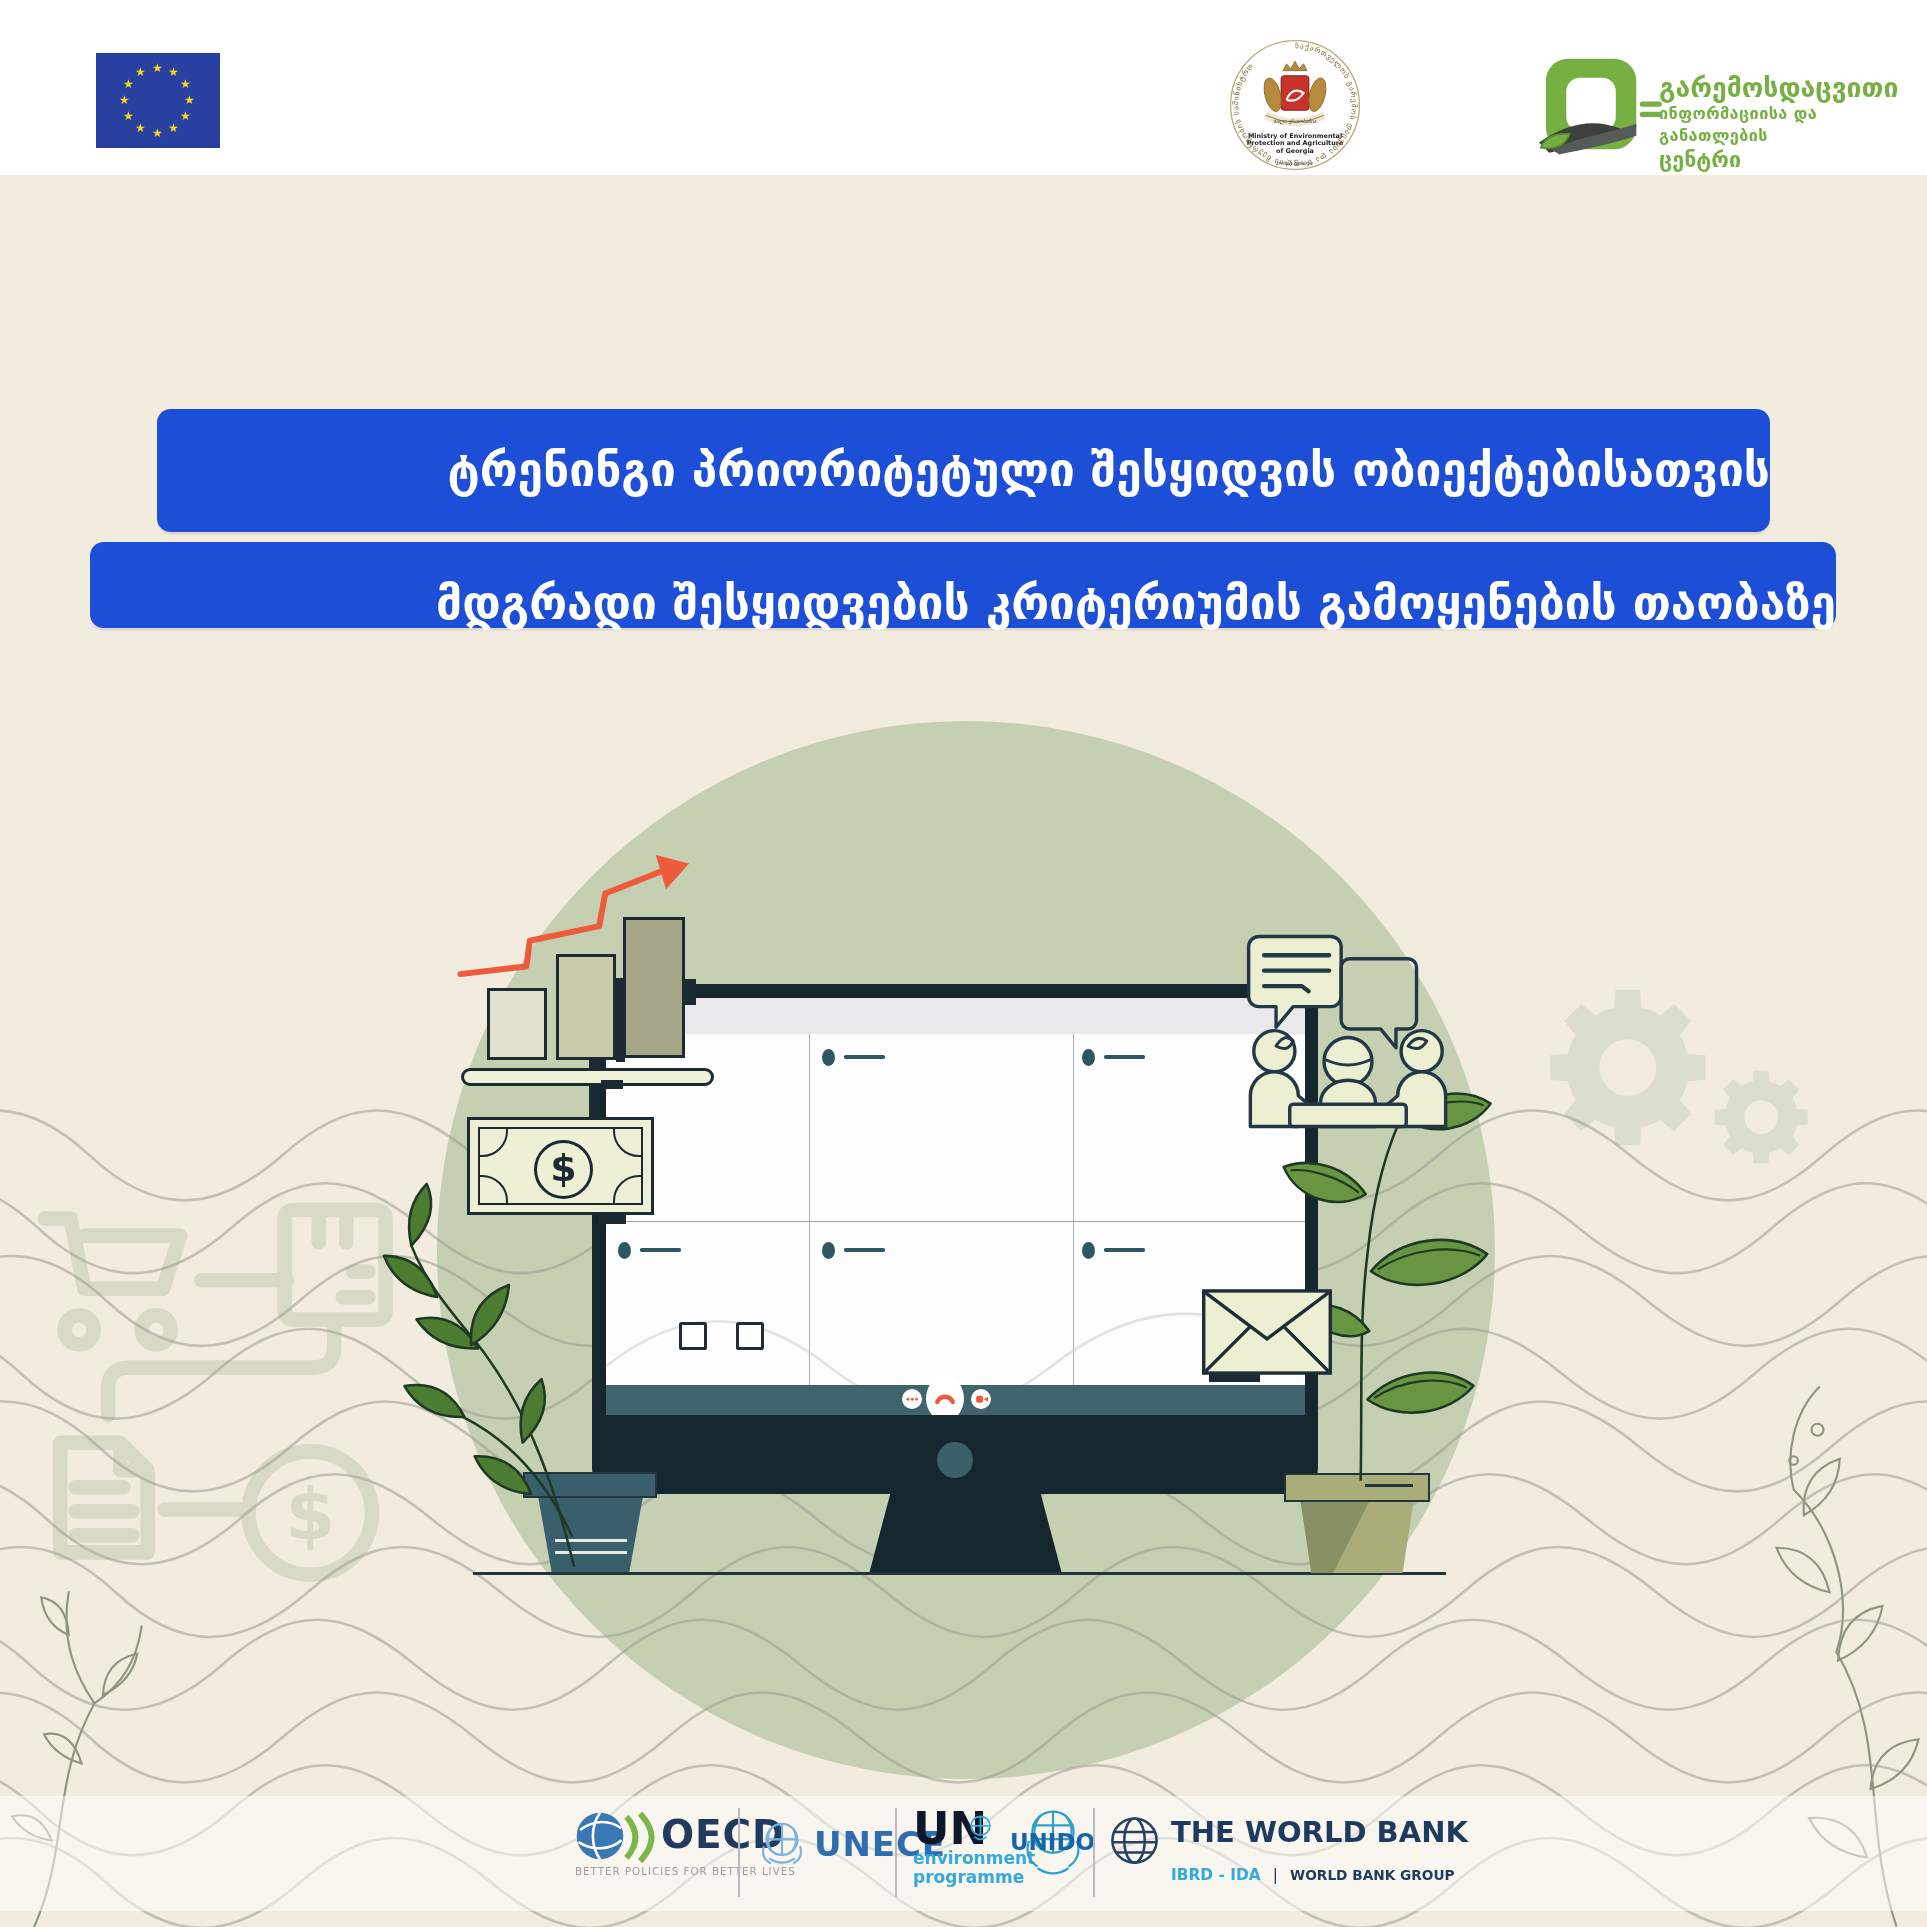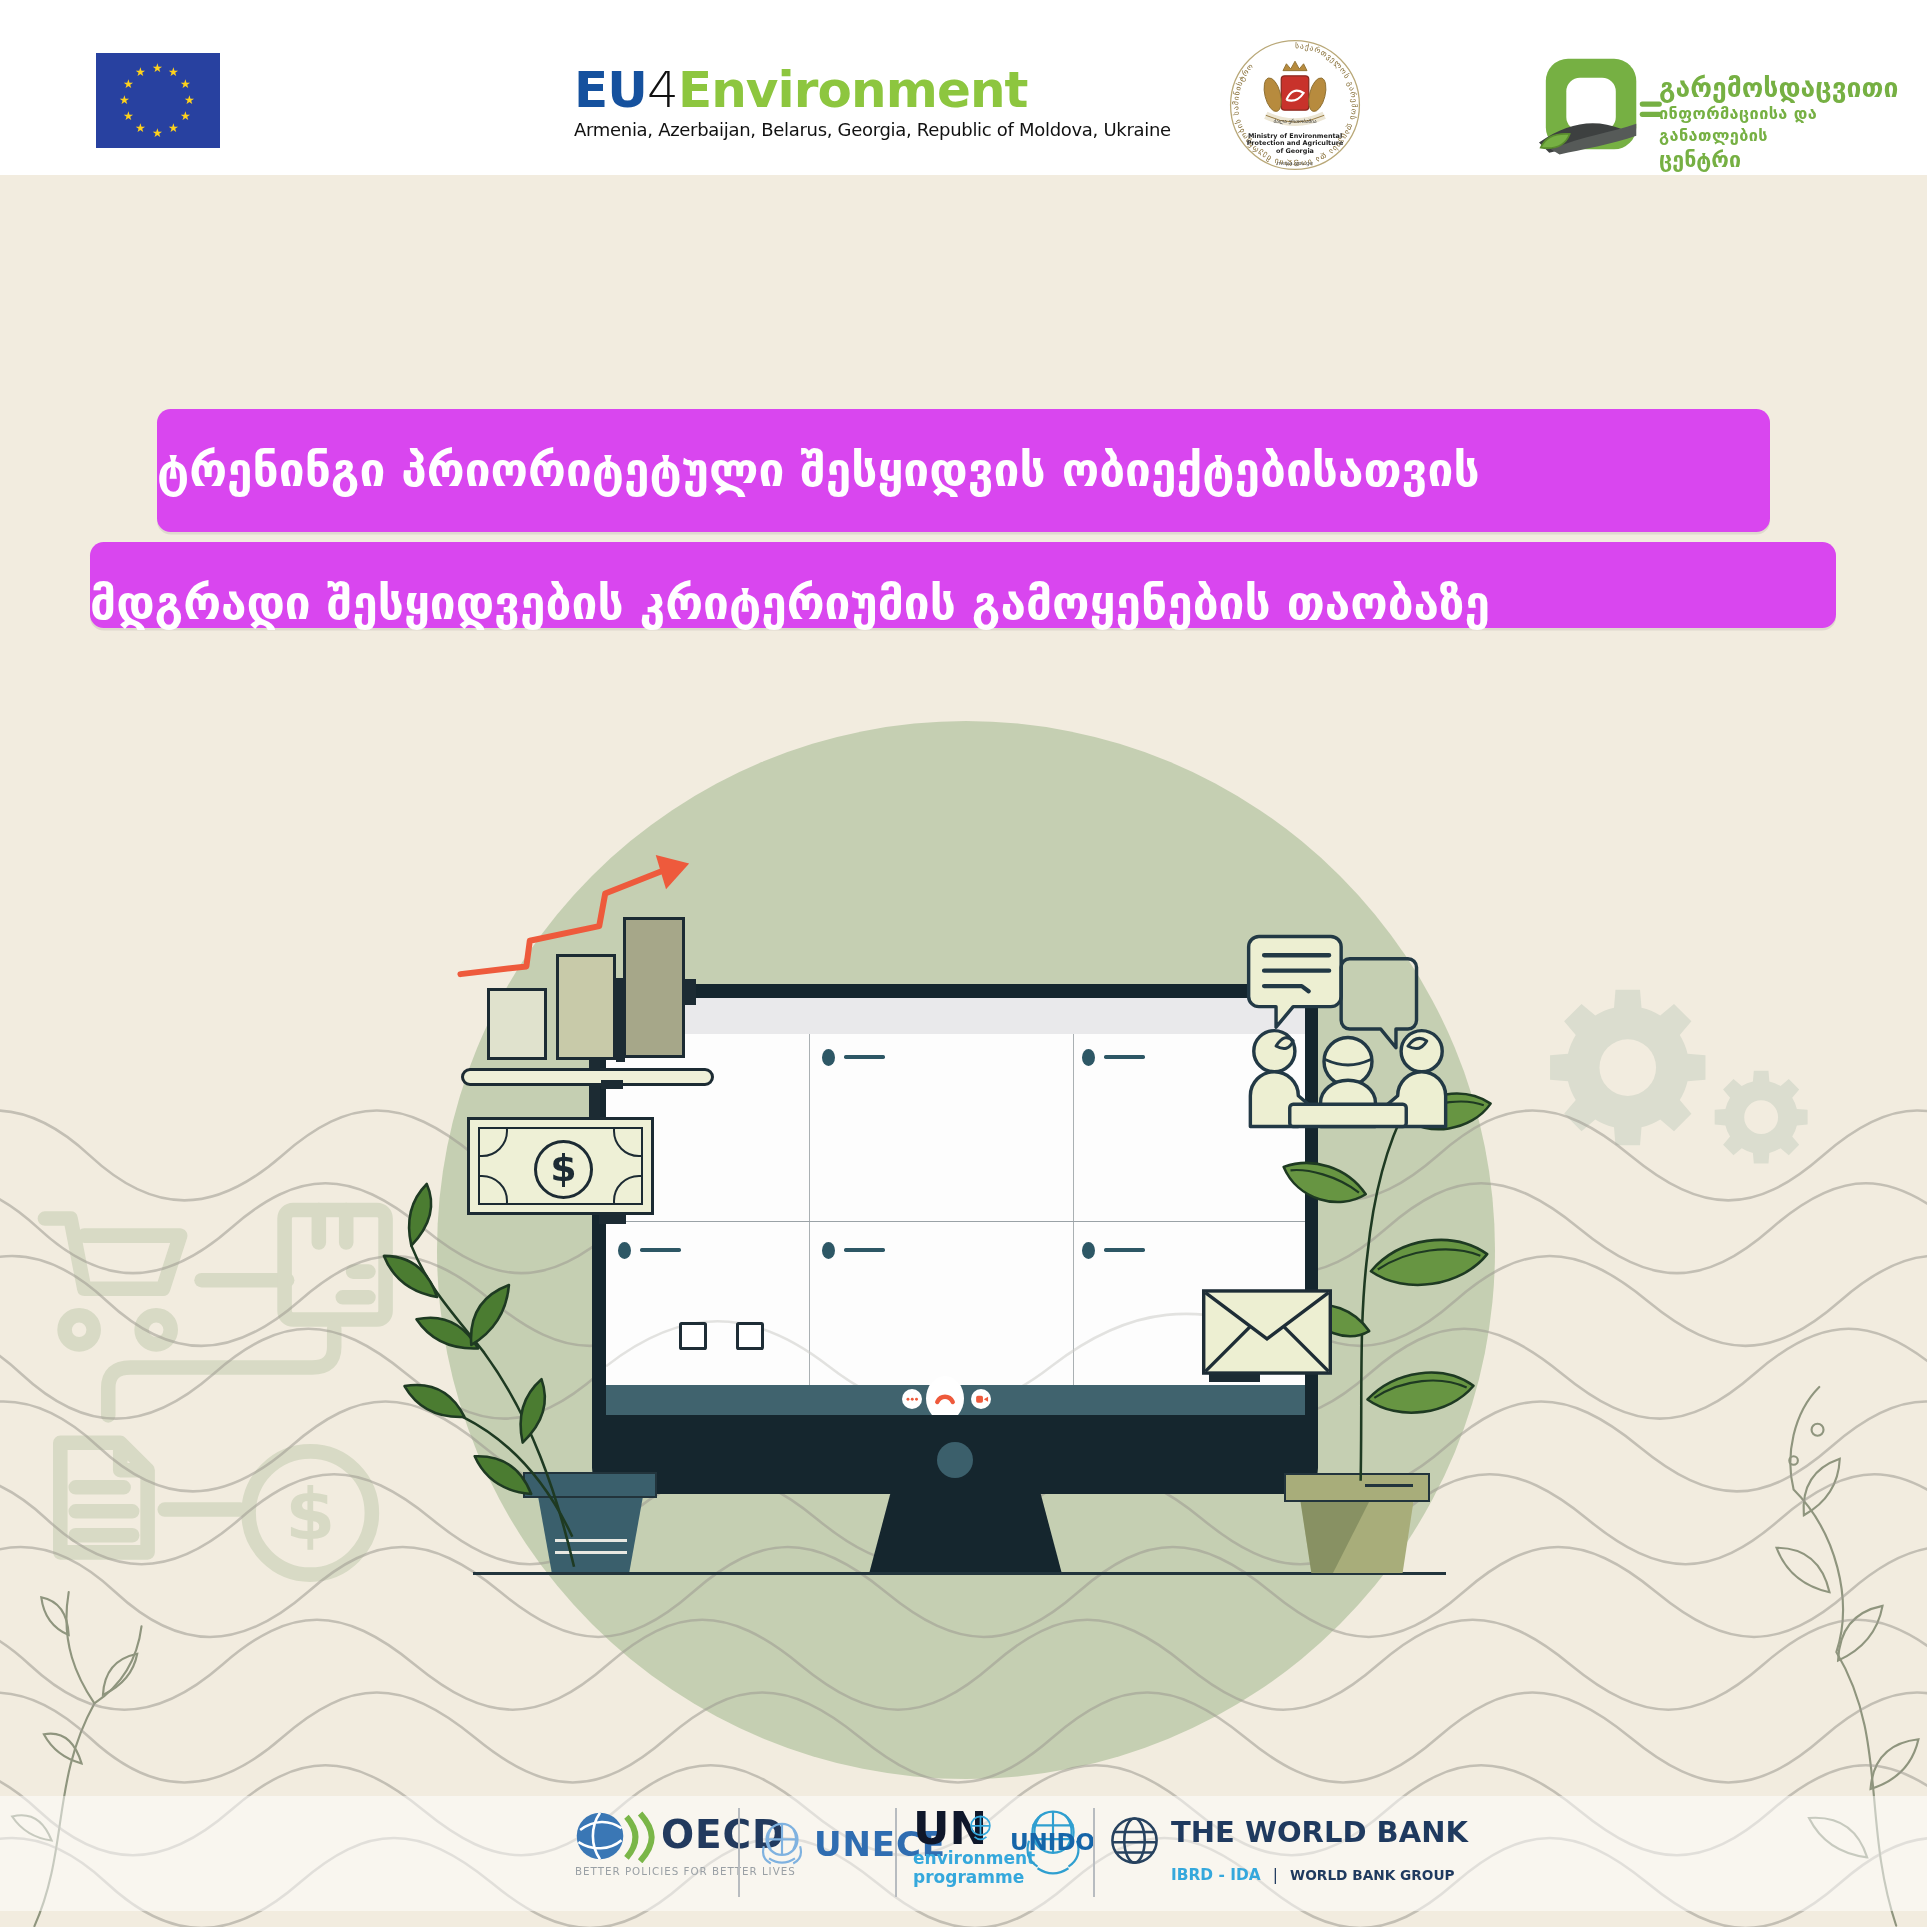--- a/index.html
+++ b/index.html
@@ -18,21 +18,21 @@
   .eu4 .big .eu{color:#15519e;}
   .eu4 .big .four{color:#111;font-weight:300;}
   .eu4 .big .env{color:#8dc63f;}
   .eu4 .sub{font-size:18px;color:#111;margin-top:3.4px;letter-spacing:-0.3px;}
   .eiec{left:1539px;top:57px;}
   .eiec-text{left:1659px;top:72px;color:#76b043;font-weight:700;}
   .eiec-text .l1{font-size:26.5px;line-height:31px;}
   .eiec-text .l2{font-size:16.3px;line-height:22px;letter-spacing:0.4px;}
   .eiec-text .l3{font-size:21.4px;line-height:26px;}
   
-  .banner{background:#d946ef;border-radius:13.7px;color:#ffffff;text-align:left;
+  .banner{background:#1d4ed8;border-radius:13.7px;color:#ffffff;text-align:right;
           font-weight:700;font-size:46px;z-index:55;box-shadow:0 2.6px 0 rgba(0,0,0,0.08);}
   .banner1{left:157px;top:409px;width:1613px;height:123px;line-height:123px;}
   .banner2{left:90px;top:542px;width:1746px;height:86px;line-height:123px;}
   
   .circle{left:437px;top:721px;width:1058px;height:1058px;border-radius:50%;background:#c5cfb2;z-index:5;}
   .waves{z-index:8;}
   .watermark{z-index:3;}
   .monitor{left:592px;top:984px;width:726px;height:510px;background:#15262e;
            border-radius:8.6px 8.6px 26px 26px;z-index:12;}
   .screen{position:absolute;left:13.7px;top:13.7px;width:699px;height:417px;background:#fdfdfd;overflow:hidden;}
@@ -343,26 +343,20 @@
         <span style="left:88px;top:41px;">★</span>
       <span style="left:84px;top:57px;">★</span>
         <span style="left:72px;top:69px;">★</span>
       <span style="left:56px;top:74px;">★</span>
         <span style="left:39px;top:69px;">★</span>
       <span style="left:27px;top:57px;">★</span>
         <span style="left:23px;top:41px;">★</span>
       <span style="left:27px;top:25px;">★</span>
         <span style="left:39px;top:13px;">★</span>
     </div>
-    <div class="abs eu4">
-      <div class="big">
-        <span class="eu">EU</span><span class="four">4</span><span class="env">Environment</span>
-      </div>
-      <div class="sub">Armenia, Azerbaijan, Belarus, Georgia, Republic of Moldova, Ukraine</div>
-    </div>
 
     <svg class="abs" style="left:1228px;top:38px;" width="134" height="134" viewBox="0 0 156 156">
       <defs>
           <path id="sealcirc" d="M78,12 a66,66 0 1 1 -0.01,0"></path>
         </defs>
       <circle cx="78" cy="78" r="75" fill="#ffffff" stroke="#b9a878" stroke-width="1.5"></circle>
       <text font-size="8.8" fill="#7d6327" letter-spacing="1">
         <textPath href="#sealcirc">საქართველოს გარემოს დაცვისა და სოფლის მეურნეობის სამინისტრო</textPath>
       </text>
       <g>

